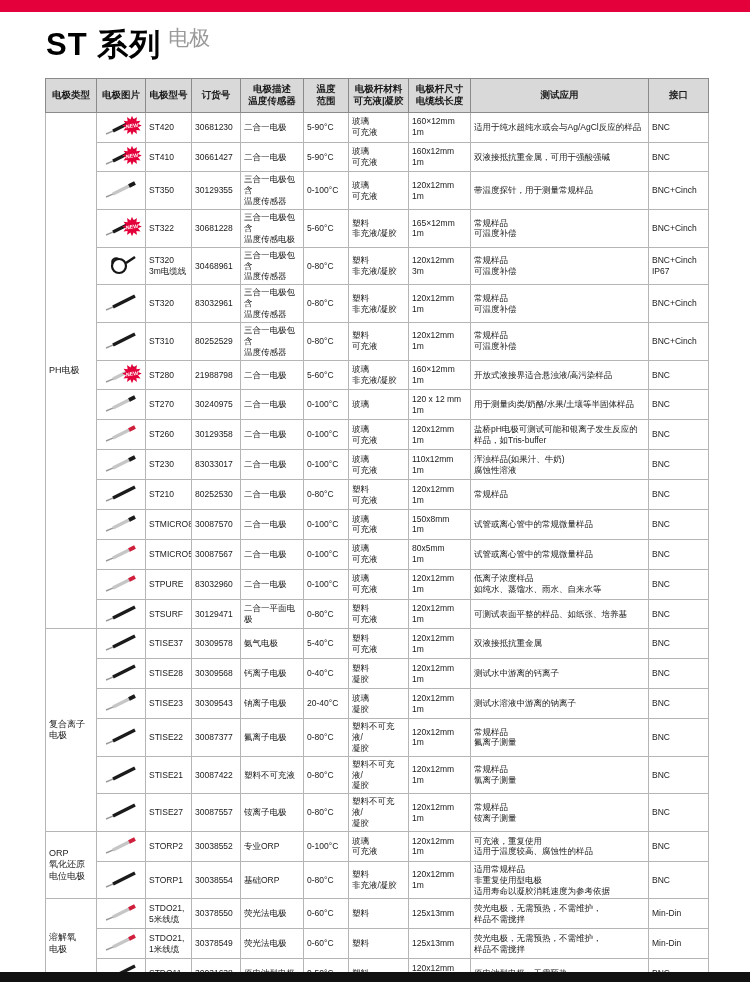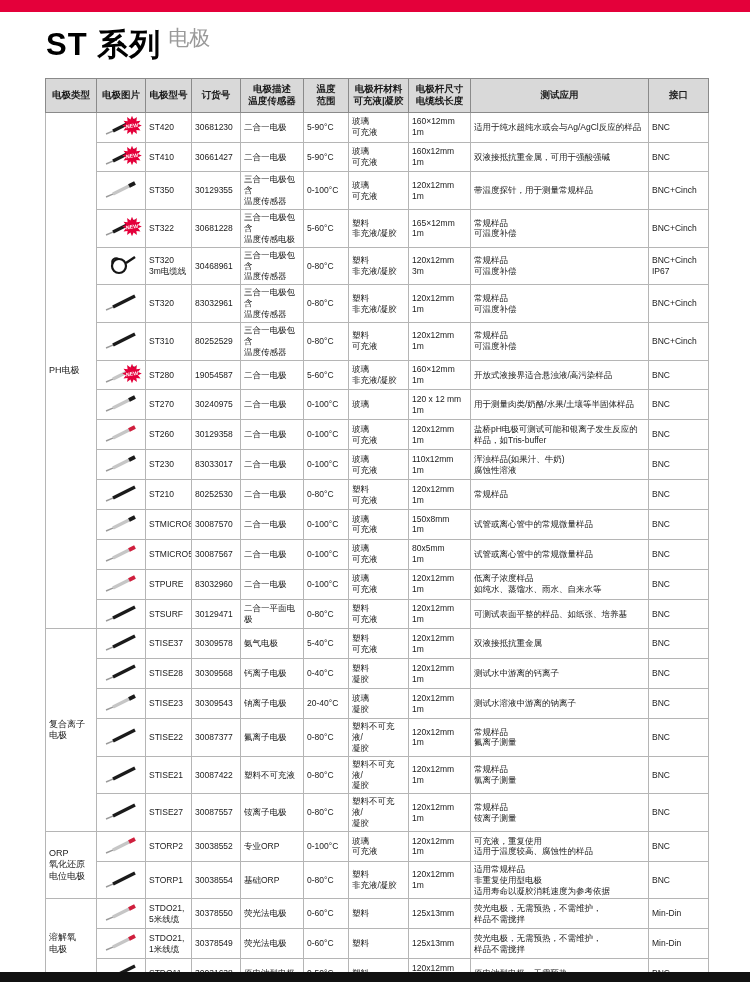--- a/index.html
+++ b/index.html
@@ -221,21 +221,21 @@
       <tr>
         <td class="imgcell"><div class="imgwrap"><span><svg width="34" height="22" viewBox="0 0 34 22">
                 <line x1="2" y1="19" x2="10" y2="15.6" stroke="#9a9a9a" stroke-width="1.4"></line>
                 <line x1="9" y1="16" x2="26" y2="7.5" stroke="#c6c6c6" stroke-width="3.4"></line>
                 <line x1="25" y1="8" x2="31" y2="5" stroke="#1b1b1b" stroke-width="3.8"></line>
               </svg></span><span class="badge"><svg width="20" height="20" viewBox="0 0 20 20">
                 <polygon points="10.0,0.2 11.6,4.0 14.9,1.5 14.4,5.6 18.5,5.1 16.0,8.4 19.8,10.0 16.0,11.6 18.5,14.9 14.4,14.4 14.9,18.5 11.6,16.0 10.0,19.8 8.4,16.0 5.1,18.5 5.6,14.4 1.5,14.9 4.0,11.6 0.2,10.0 4.0,8.4 1.5,5.1 5.6,5.6 5.1,1.5 8.4,4.0" fill="var(--accent)"></polygon>
                 <text x="10" y="12" text-anchor="middle" font-size="5.2" font-weight="bold" fill="#ffffff" transform="rotate(-8 10 10)">NEW</text>
               </svg></span></div></td>
         <td>ST280</td>
-        <td>19054587</td>
+        <td>21988798</td>
         <td>二合一电极</td>
         <td>5-60°C</td>
         <td>玻璃
 非充液/凝胶</td>
         <td>160×12mm
 1m</td>
         <td>开放式液接界适合悬浊液/高污染样品</td>
         <td>BNC</td>
       </tr>
       <tr>

